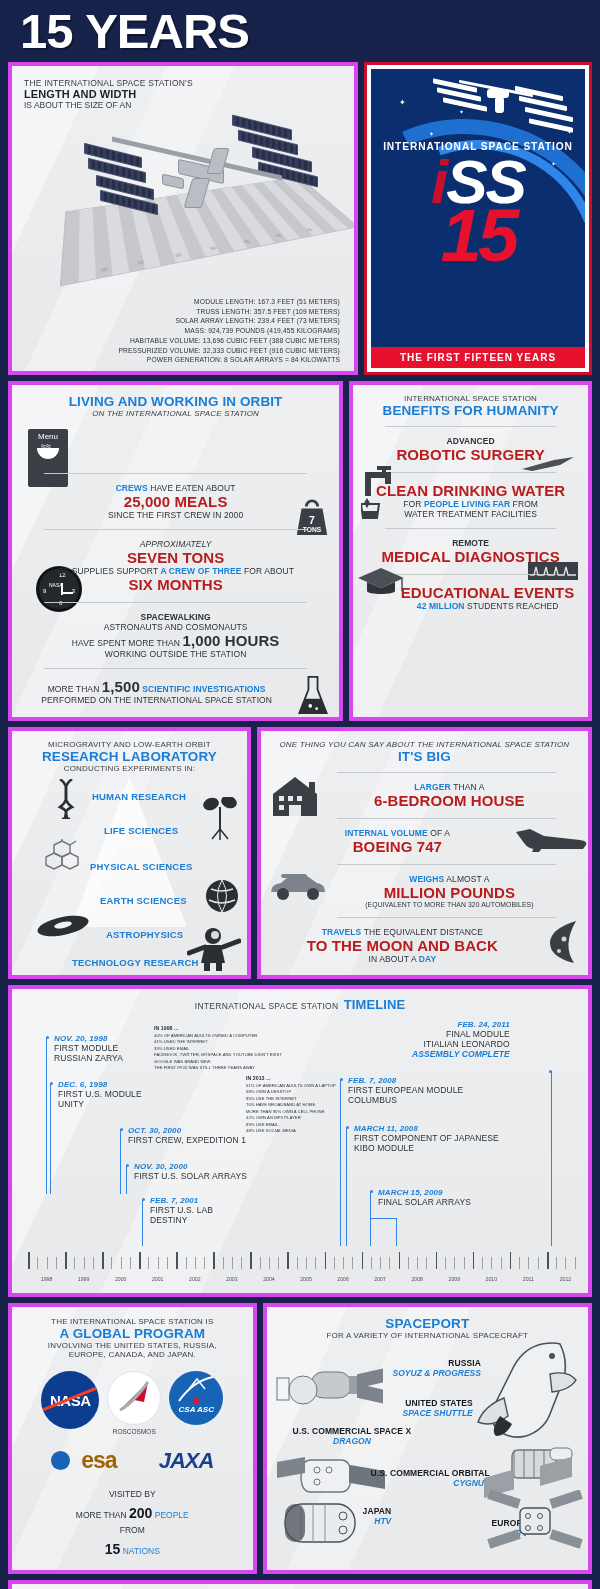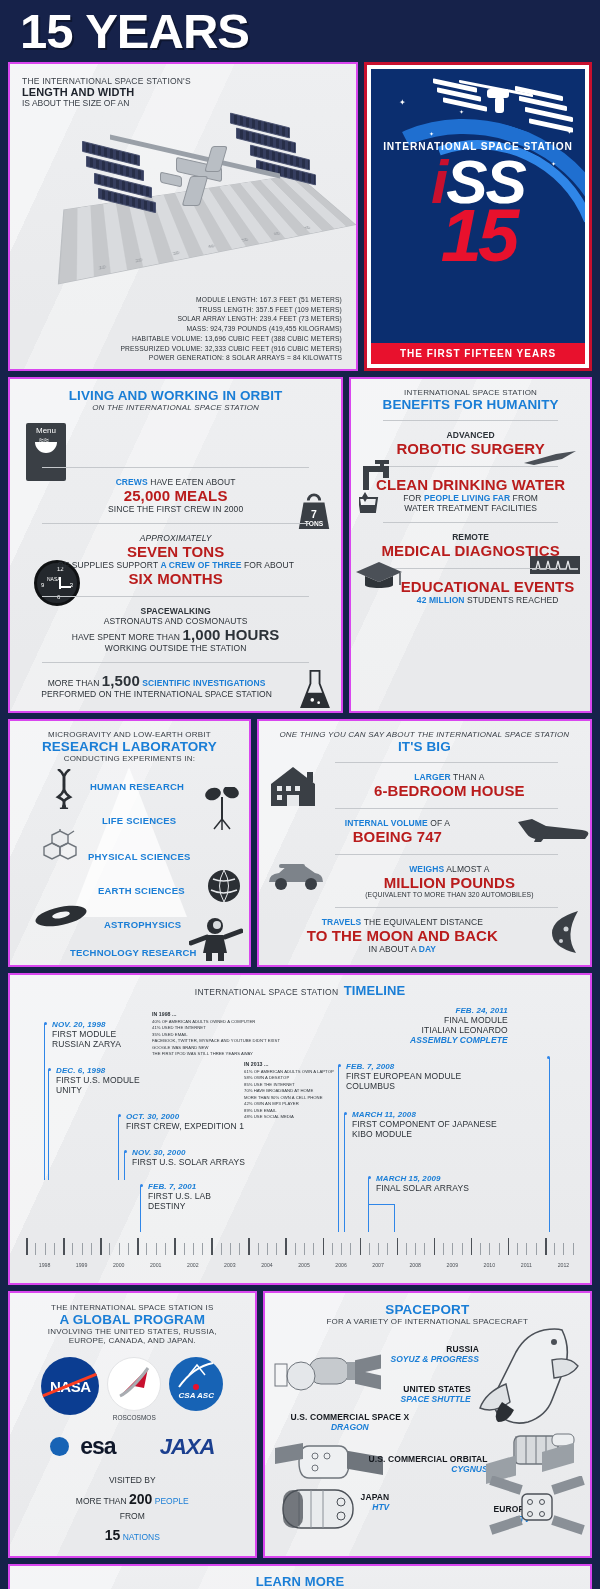--- a/index.html
+++ b/index.html
@@ -8,21 +8,21 @@
     background: #16224a;
     font-family: "Liberation Sans", sans-serif;
     overflow: hidden;
     position: relative;
   }
   .page { width: 600px; height: 1589px; background: #16224a; padding: 0 8px 8px 8px; position: relative; }
 
   
   .panel {
     background: #e9eaec;
-    border: 2px solid #d946ef;
+    border: 4px solid #d946ef;
     position: relative;
     overflow: hidden;
   }
   .panel::before{
     content:""; position:absolute; inset:0;
     background:
       linear-gradient(115deg, rgba(255,255,255,.55) 0 18%, rgba(0,0,0,0) 18% 32%, rgba(255,255,255,.4) 32% 46%, rgba(0,0,0,0) 46%),
       linear-gradient(0deg,#e9eaec,#eff0f2);
     opacity:.85; pointer-events:none;
   }
@@ -163,21 +163,21 @@
   .logo-nasa{ width:58px; height:58px; border-radius:50%; background:#0b3d91; position:relative; overflow:hidden;}
   .logo-nasa .txt{ position:absolute; inset:0; display:flex; align-items:center; justify-content:center;
                    color:#fff; font-weight:800; font-size:15px; letter-spacing:-.5px; z-index:2;}
   .logo-nasa .streak{ position:absolute; left:-6px; top:26px; width:72px; height:3px; background:#fc3d21;
                       transform:rotate(-22deg); z-index:3;}
   .logo-ros{ width:54px; height:54px; border-radius:50%; background:#fff; position:relative; border:1px solid #e3e4e6;}
   .logo-csa{ width:54px; height:54px; border-radius:50%; background:#1763b5; color:#fff; position:relative;}
   .logo-csa .t{ position:absolute; bottom:11px; width:100%; text-align:center; font-size:8px;
                 font-weight:800; font-style:italic; }
   .logos2{ display:flex; justify-content:space-around; align-items:center; margin-top:12px; padding:0 10px;}
-  .esa{ font-size:23px; font-weight:800; color:#0f172a; letter-spacing:-1px; display:flex; align-items:center; gap:11px;}
+  .esa{ font-size:23px; font-weight:800; color:#a16207; letter-spacing:-1px; display:flex; align-items:center; gap:11px;}
   .esa .globe{ width:19px; height:19px; border-radius:50%; background:#1763b5; position:relative; }
   .jaxa{ font-size:22px; font-weight:800; font-style:italic; color:#1b3f8f; letter-spacing:-1px; position:relative;}
   .visited{ text-align:center; margin-top:14px; font-size:8.5px; color:#2c3238; line-height:1.6;}
   .visited .n{ font-size:14px; font-weight:800; color:#15191f;}
 
   .craft { position:absolute; }
   .craft .nm{ font-size:8.5px; font-weight:800; color:#15191f; text-align:right; letter-spacing:.1px; white-space:nowrap;}
   .craft .sub{ font-size:8.5px; font-weight:800; font-style:italic; color:#1a7ed6; text-align:right; white-space:nowrap;}
   .craft.l .nm,.craft.l .sub{ text-align:left; }
 

